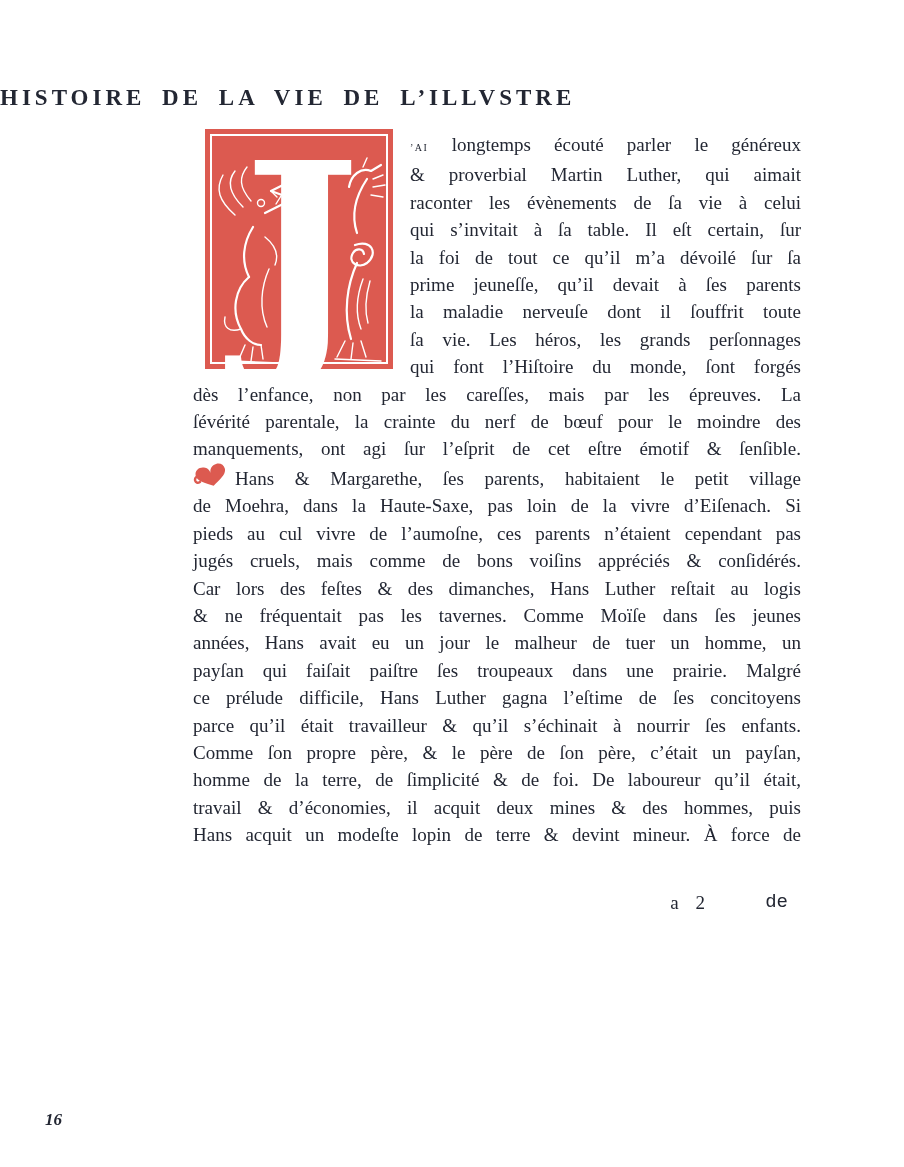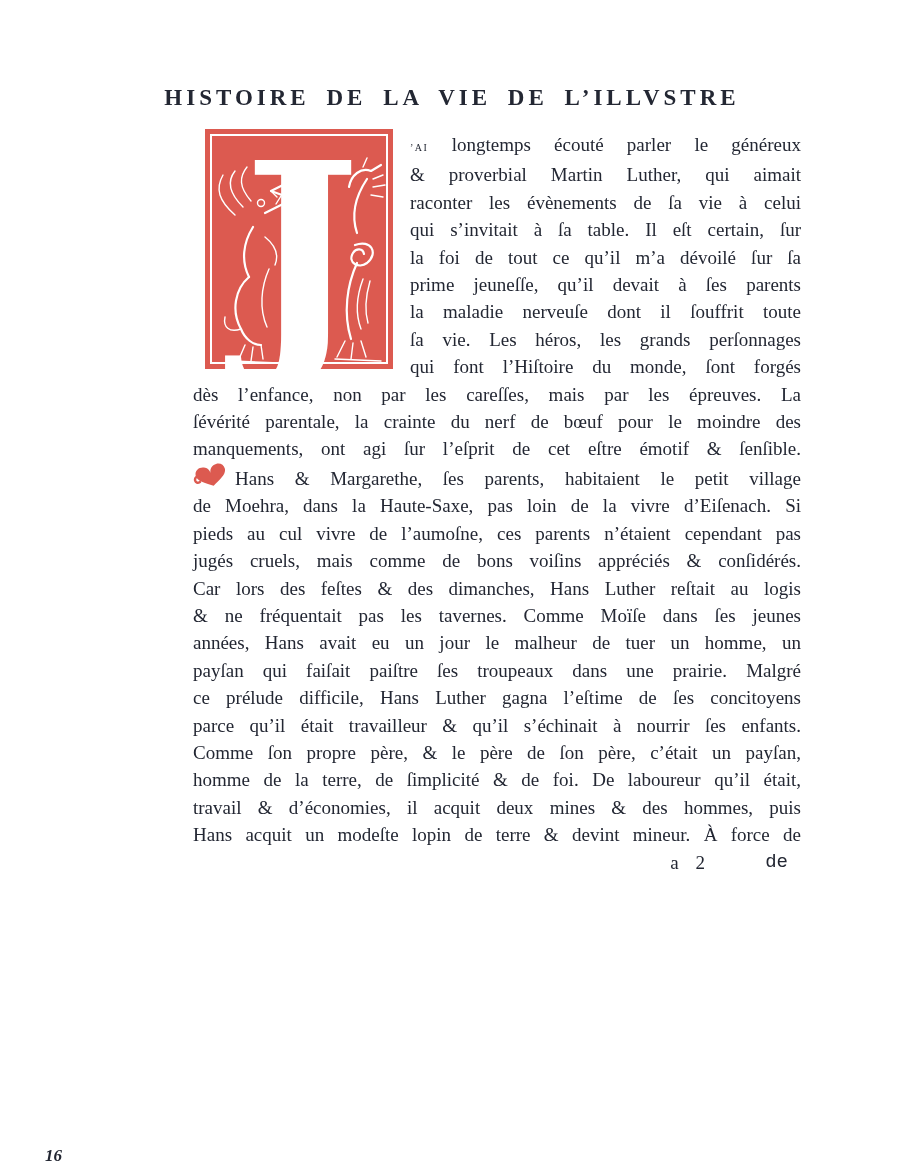--- a/index.html
+++ b/index.html
@@ -12,21 +12,20 @@
     position:relative;
     width:904px;height:1167px;
     margin:0 auto;
     background:var(--paper);
     color:var(--ink);
     font-family:"Liberation Serif", serif;
     overflow:hidden;
   }
   .running-title{
     position:absolute;top:85px;left:0;width:904px;
-    text-align:center;
     font-size:23px;font-weight:bold;
     letter-spacing:4px;word-spacing:7px;
     color:var(--ink);
   }
   .text-block{
     position:absolute;left:193px;top:131px;width:608px;
     font-size:19px;line-height:27.4px;
   }
   .drop-cap{
     float:left;
@@ -45,33 +44,34 @@
   .fleuron{
     display:inline-block;
     width:34px;height:20px;
     margin-right:8px;
     vertical-align:-2px;
   }
   .catchline{
     position:relative;
     height:28px;
     clear:both;
+    margin-top:40px;
   }
   .signature-mark{
     position:absolute;right:96px;
     word-spacing:12px;
     font-size:19px;
   }
   .catchword{
     position:absolute;right:13px;
     font-size:19px;
     font-family:Liberation Mono, monospace;
   }
   .folio{
-    position:absolute;left:45px;top:1146px;
+    position:absolute;left:45px;top:1110px;
     font-style:italic;font-weight:bold;
     font-size:17px;
   }
   
   .woodcut-bg{fill:var(--accent);}
   .woodcut-frame{fill:none;stroke:#ffffff;stroke-width:2;}
   .woodcut-line{fill:none;stroke:#ffffff;stroke-width:2.2;stroke-linecap:round;stroke-linejoin:round;}
   .woodcut-line.thin{stroke-width:1.4;}
   .dropcap-letter{
     font-family:"DejaVu Serif", serif;

